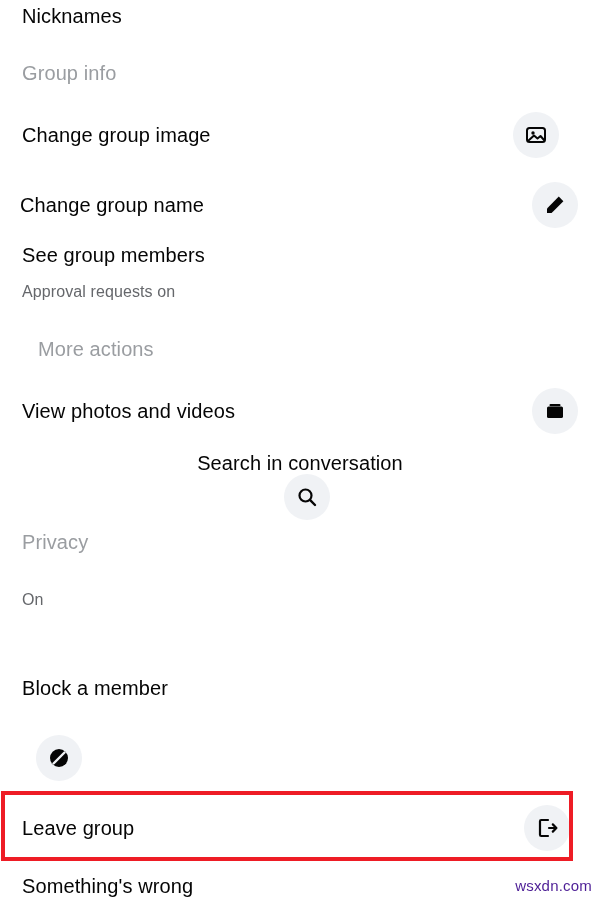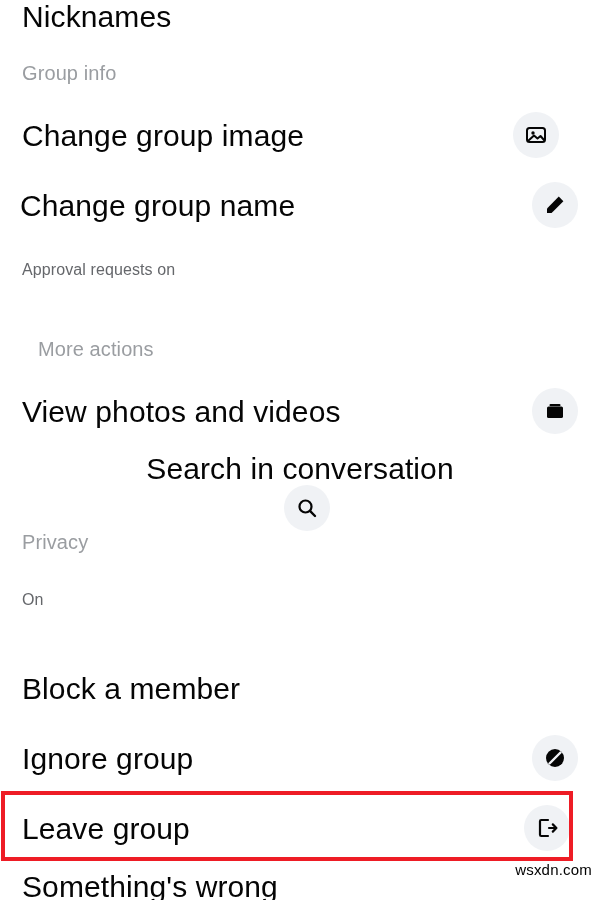--- a/index.html
+++ b/index.html
@@ -22,21 +22,21 @@
     box-sizing: border-box;
   }
   .row {
     position: relative;
     display: flex;
     align-items: center;
     padding: 0 22px;
     box-sizing: border-box;
   }
   .row-title {
-    font-size: 30px;
+    font-size: 20px;
     font-weight: 400;
     color: #050505;
     line-height: 1.1;
     letter-spacing: 0.1px;
   }
   .row-sub {
     font-size: 16px;
     color: #65676b;
     line-height: 1.1;
     margin-top: 17px;
@@ -87,23 +87,23 @@
     top: 791px;
     width: 572px;
     height: 70px;
     border: 4px solid #ee1c25;
     box-sizing: border-box;
     pointer-events: none;
   }
   .watermark {
     position: absolute;
     right: 8px;
-    bottom: 22px;
+    bottom: 6px;
     font-size: 15px;
-    color: #000000;
+    color: #4c1d95;
     letter-spacing: 0.2px;
   }
   .stack-sub { display: block; }
 </style>
 </head>
 <body>
 
 <div class="screen">
 
   <div class="row" id="r-nicknames">
@@ -135,20 +135,21 @@
     </div>
     <div class="icon-btn">
       <svg width="24" height="24" viewBox="0 0 24 24" aria-hidden="true">
         <path d="M15.8 3.6 L20.4 8.2 L8.6 20 L4 20 L4 15.4 Z" fill="#050505"></path>
       </svg>
     </div>
   </div>
 
   <div class="row" id="r-members">
     <div class="texts">
+      <div class="row-title">See group members</div>
       <div class="row-sub stack-sub">Approval requests on</div>
     </div>
   </div>
 
   <div class="row" id="h-more">
     <div class="section-head">More actions</div>
   </div>
 
   <div class="row" id="r-photos">
     <div class="texts">
@@ -184,23 +185,20 @@
     </div>
   </div>
 
   <div class="row" id="r-block">
     <div class="texts">
       <div class="row-title">Block a member</div>
     </div>
   </div>
 
   <div class="row" id="r-ignore">
-    <div class="texts">
-      <div class="row-title">Ignore group</div>
-    </div>
     <div class="icon-btn">
       <svg width="24" height="24" viewBox="0 0 24 24" aria-hidden="true">
         <circle cx="12" cy="12" r="9" fill="#050505"></circle>
         <path d="M6.5 17.5 L17.5 6.5" stroke="#f0f2f5" stroke-width="2.4" stroke-linecap="round"></path>
       </svg>
     </div>
   </div>
 
   <div class="row" id="r-leave">
     <div class="texts">

